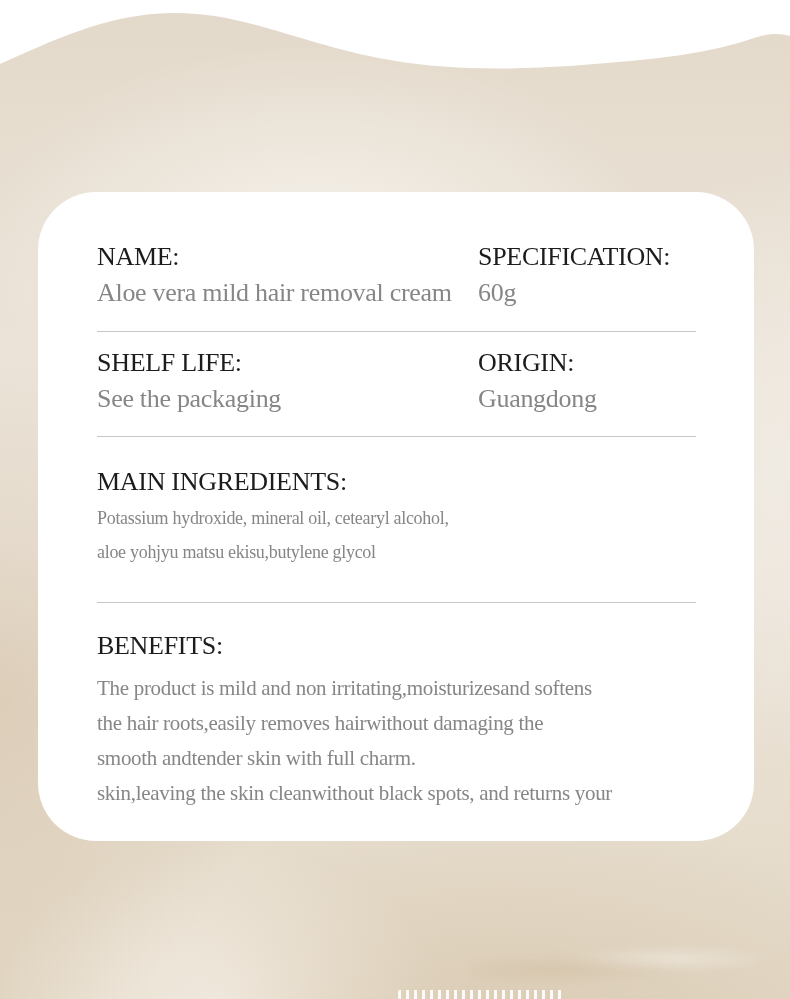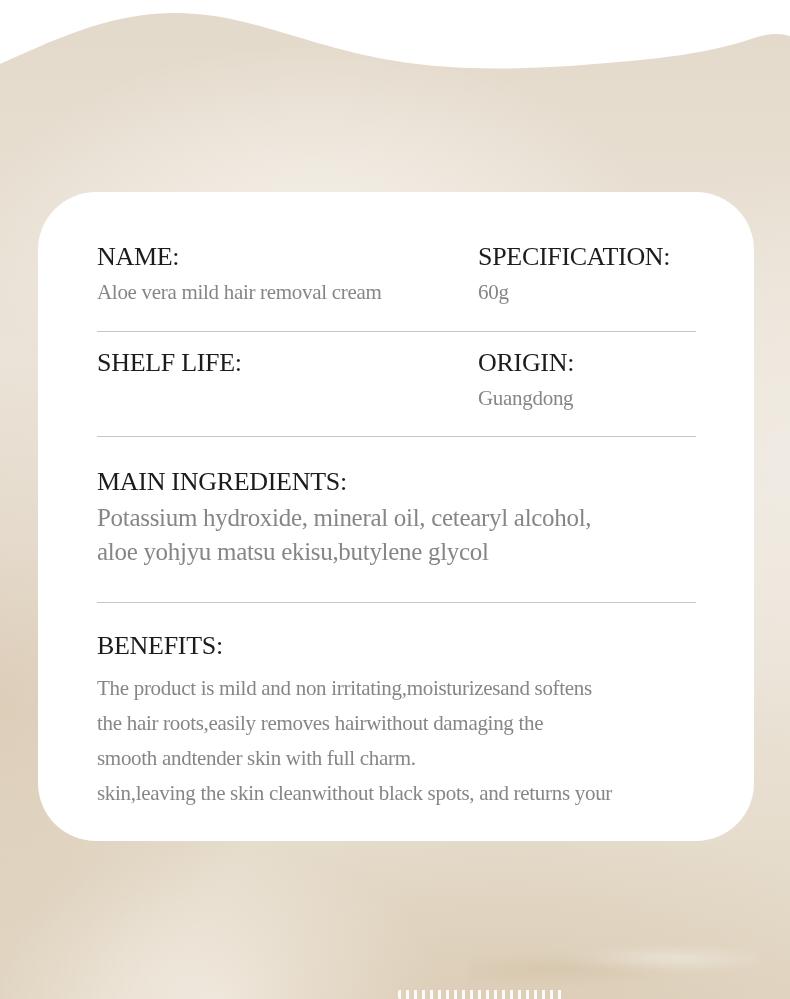--- a/index.html
+++ b/index.html
@@ -44,21 +44,21 @@
     padding: 46px 58px 0 59px;
   }
   .label {
     font-size: 26px;
     line-height: 38px;
     letter-spacing: -0.3px;
     color: #1c1c1c;
     white-space: nowrap;
   }
   .value {
-    font-size: 21px;
+    font-size: 26px;
     line-height: 33px;
     letter-spacing: -0.3px;
     color: #868686;
     white-space: nowrap;
   }
   .two-col { display: flex; }
   .cell-left { width: 373px; flex: 0 0 373px; }
   .cell-right { flex: 1; margin-left: 8px; }
   .divider {
     border: none;
@@ -70,21 +70,21 @@
   .d3 { margin-top: 33px; margin-bottom: 24px; }
   .para { margin-top: 6px; font-family: Liberation Serif, serif; }
   .para .line {
     font-size: 21px;
     line-height: 35px;
     letter-spacing: -0.3px;
     color: #868686;
     white-space: nowrap;
   }
   .ing-lines .line {
-    font-size: 25px;
+    font-size: 18px;
     line-height: 34px;
     letter-spacing: -0.3px;
     color: #868686;
     white-space: nowrap;
   }
   
   .bottom-smudge {
     position: absolute;
     left: 470px;
     top: 938px;
@@ -133,20 +133,21 @@
         <div class="label">SPECIFICATION:</div>
         <div class="value">60g</div>
       </div>
     </div>
 
     <hr class="divider d1">
 
     <div class="two-col">
       <div class="cell-left">
         <div class="label">SHELF LIFE:</div>
+        <div class="value">See the packaging</div>
       </div>
       <div class="cell-right">
         <div class="label">ORIGIN:</div>
         <div class="value">Guangdong</div>
       </div>
     </div>
 
     <hr class="divider d2">
 
     <div>

